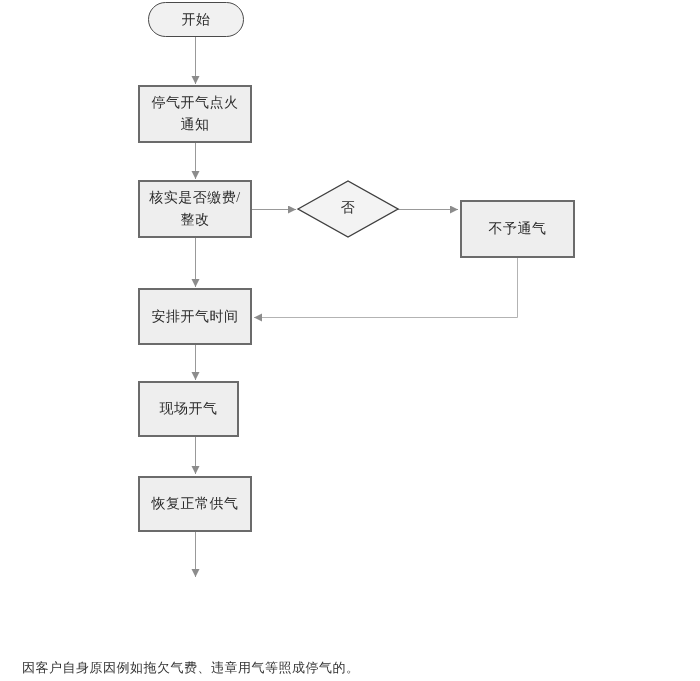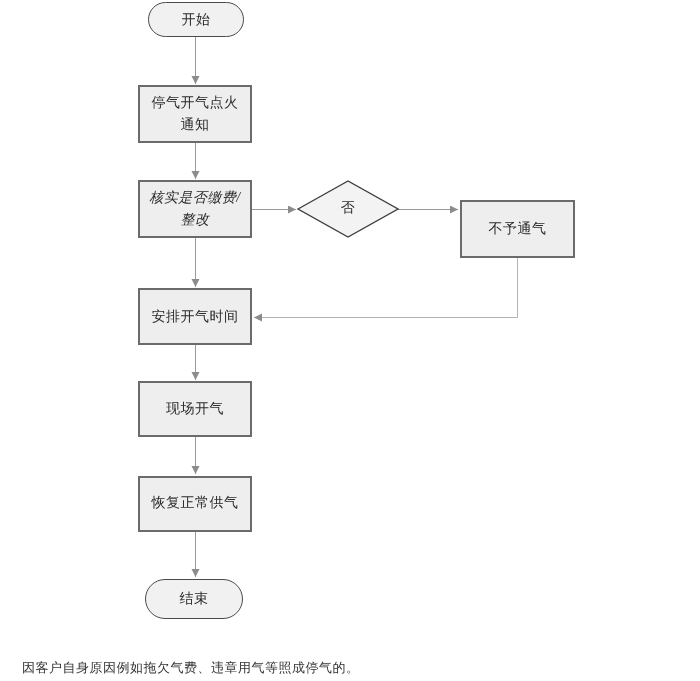--- a/index.html
+++ b/index.html
@@ -117,42 +117,39 @@
 
   <div class="node terminal" style="left:148px;top:2px;width:96px;height:35px;border-radius:18px;text-align:center;">
     <span class="label">开始</span>
   </div>
 
   <div class="node rect" style="left:138px;top:85px;width:114px;height:58px;align-items:center;">
     <span class="label">停气开气点火
 通知</span>
   </div>
 
-  <div class="node rect" style="left:138px;top:180px;width:114px;height:58px;font-style:italic;">
+  <div class="node rect" style="left:138px;top:180px;width:114px;height:58px;">
     <span class="label">核实是否缴费/
 整改</span>
   </div>
 
   <div class="diamond-label" style="left:318px;top:199px;width:60px;">否</div>
 
   <div class="node rect" style="left:460px;top:180px;width:115px;height:58px;margin-top:20px;">
     <span class="label">不予通气</span>
   </div>
 
   <div class="node rect" style="left:138px;top:288px;width:114px;height:57px;align-items:center;">
     <span class="label">安排开气时间</span>
   </div>
 
-  <div class="node rect" style="left:138px;top:381px;width:114px;height:56px;">
+  <div class="node rect" style="left:138px;top:381px;width:101px;height:56px;">
     <span class="label">现场开气</span>
   </div>
 
-  <div class="node rect" style="left:138px;top:476px;width:114px;height:56px;font-family:Liberation Mono, monospace;">
+  <div class="node rect" style="left:138px;top:476px;width:114px;height:56px;">
     <span class="label">恢复正常供气</span>
   </div>
 
-  <div class="node terminal" style="left:145px;top:579px;width:98px;height:40px;border-radius:20px;">
-    <span class="label">结束</span>
-  </div>
 
   <div class="footnote">因客户自身原因例如拖欠气费、违章用气等照成停气的。</div>
 
 </div>
 
 </body></html>

